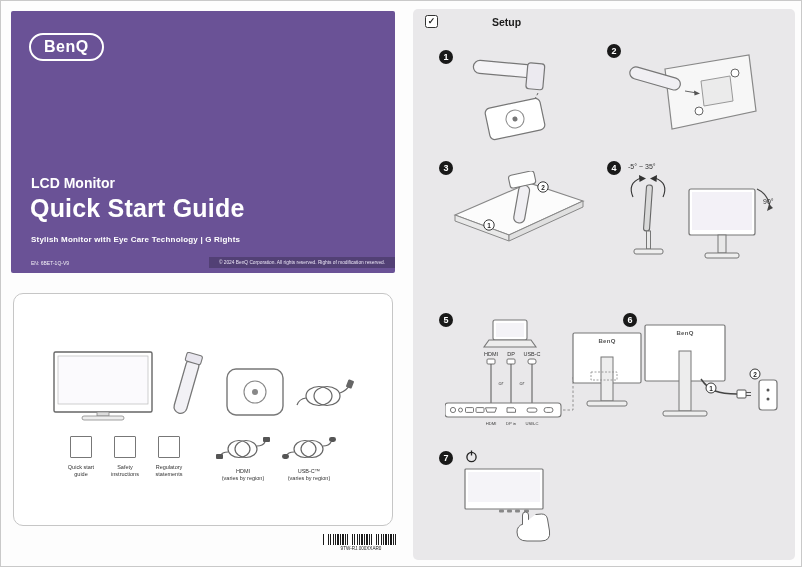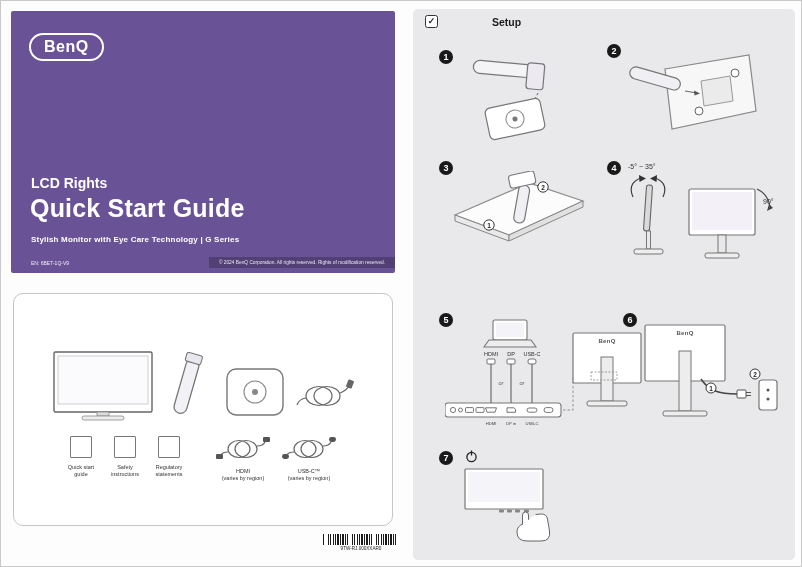--- a/index.html
+++ b/index.html
@@ -66,23 +66,23 @@
 </style>
 </head>
 <body>
 
 <div class="page">
 
   <div class="cover">
     <div class="logo">
       <span>BenQ</span>
     </div>
-    <div class="product-line">LCD Rights</div>
+    <div class="product-line">LCD Monitor</div>
     <div class="cover-title">Quick Start Guide</div>
-    <div class="cover-sub">Stylish Monitor with Eye Care Technology  |  G Series</div>
+    <div class="cover-sub">Stylish Monitor with Eye Care Technology  |  G Rights</div>
     <div class="doc-code">EN: 6BET-1Q-V9</div>
     <div class="copy-strip">
       <span>© 2024 BenQ Corporation. All rights reserved. Rights of modification reserved.</span>
     </div>
   </div>
 
   <div class="contents">
     <svg class="abs" style="left:38px;top:56px" width="105" height="75" viewBox="0 0 105 75">
       <rect x="2" y="2" width="98" height="60" rx="1.5" fill="#fff" stroke="#666" stroke-width="1.4"></rect>
       <rect x="6" y="6" width="90" height="48" fill="#fbfafd" stroke="#bbb" stroke-width="0.7"></rect>

